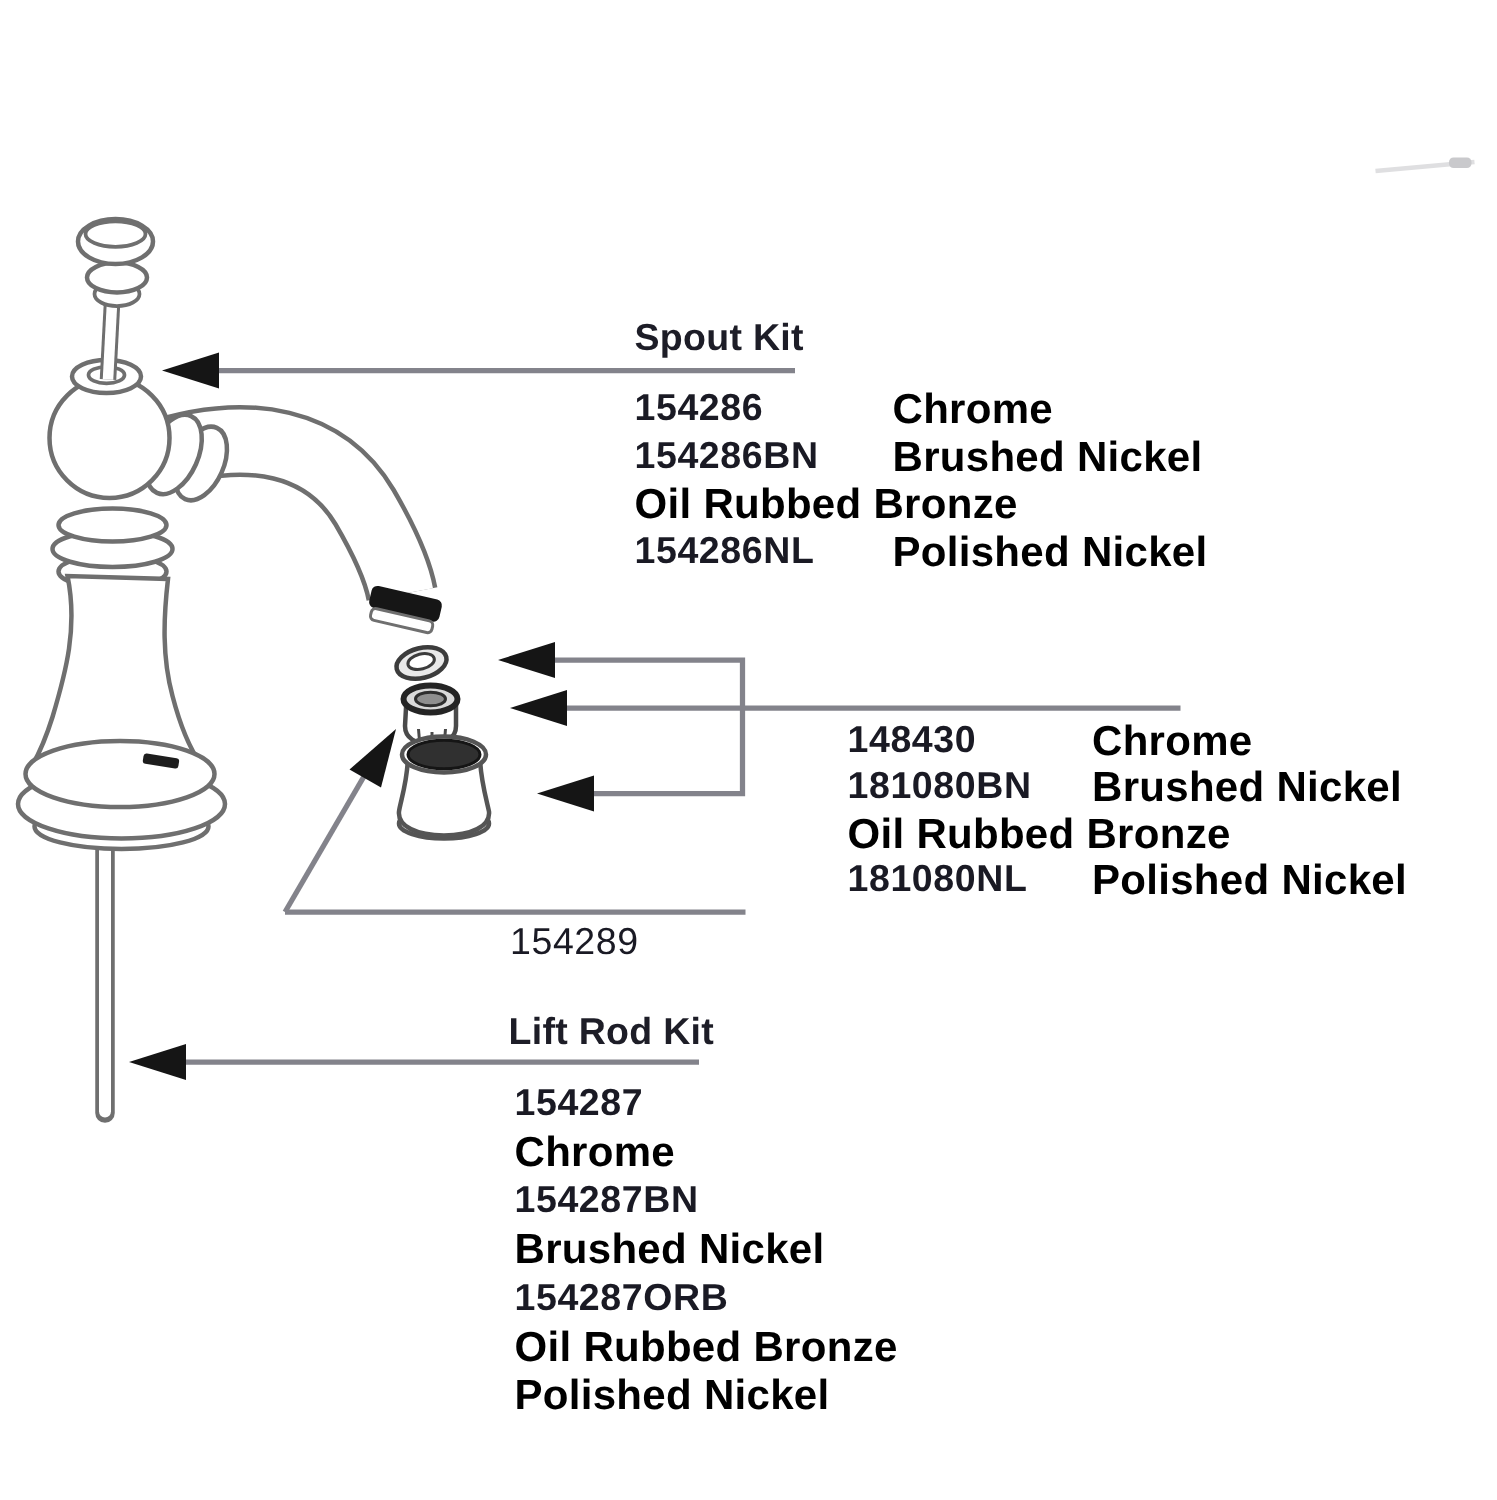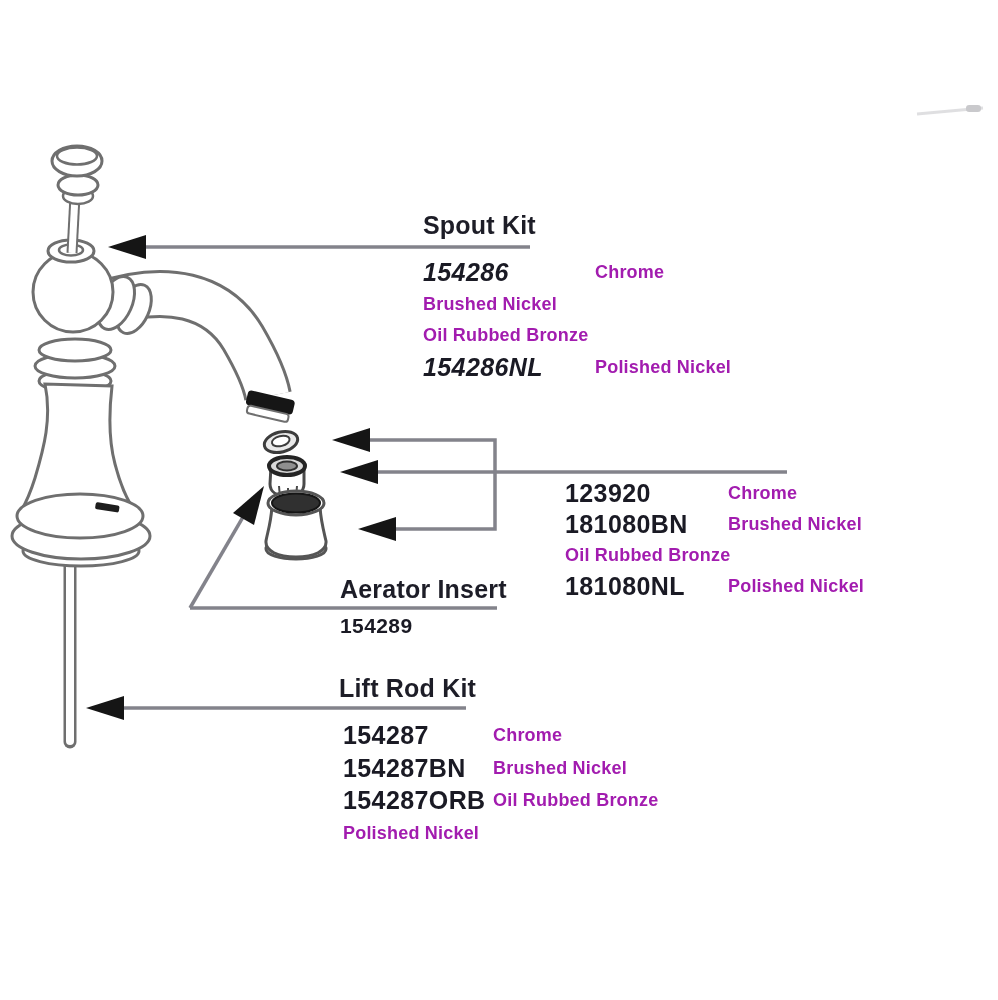--- a/index.html
+++ b/index.html
@@ -16,31 +16,31 @@
     position:absolute;z-index:2;
     font-size:25px;font-weight:bold;color:#1d1d27;
     white-space:nowrap;letter-spacing:0.2px;
   }
   .plist{position:absolute;z-index:2;}
   .prow{display:flex;white-space:nowrap;}
   .prow .num{
     font-size:25px;font-weight:bold;color:#1a1a24;letter-spacing:0.4px;
   }
   .prow .fin{
-    font-size:18px;font-weight:bold;color:#a21caf;letter-spacing:0.2px;
+    font-size:28px;font-weight:bold;color:#000000;letter-spacing:0.2px;
   }
   .plist.spout .prow{line-height:31.5px;}
-  .plist.spout .num{width:172px;font-style:italic;}
+  .plist.spout .num{width:172px;}
   .plist.aerator .prow{line-height:31px;}
   .plist.aerator .num{width:163px;}
-  .plist.lift .prow{line-height:32.5px;}
+  .plist.lift .prow{line-height:32.5px;flex-direction:column;}
   .plist.lift .num{width:150px;}
   .single-num{
     position:absolute;z-index:2;
-    font-size:21px;font-weight:bold;color:#1a1a24;letter-spacing:0.4px;
+    font-size:25px;font-weight:normal;color:#1a1a24;letter-spacing:0.4px;
     white-space:nowrap;
   }
 </style>
 </head>
 <body>
 
 <div class="canvas">
 
   <svg class="art" width="998" height="1000" viewBox="0 0 998 1000">
 
@@ -155,50 +155,50 @@
     </g>
   </svg>
 
   <div class="heading" style="left:423px;top:211px">Spout Kit</div>
   <div class="plist spout" style="left:423px;top:257px">
     <div class="prow">
       <span class="num">154286</span>
       <span class="fin">Chrome</span>
     </div>
     <div class="prow">
+      <span class="num">154286BN</span>
       <span class="fin">Brushed Nickel</span>
     </div>
     <div class="prow">
       <span class="fin">Oil Rubbed Bronze</span>
     </div>
     <div class="prow">
       <span class="num">154286NL</span>
       <span class="fin">Polished Nickel</span>
     </div>
   </div>
 
   <div class="plist aerator" style="left:565px;top:478px">
     <div class="prow">
-      <span class="num">123920</span>
+      <span class="num">148430</span>
       <span class="fin">Chrome</span>
     </div>
     <div class="prow">
       <span class="num">181080BN</span>
       <span class="fin">Brushed Nickel</span>
     </div>
     <div class="prow">
       <span class="fin">Oil Rubbed Bronze</span>
     </div>
     <div class="prow">
       <span class="num">181080NL</span>
       <span class="fin">Polished Nickel</span>
     </div>
   </div>
 
-  <div class="heading" style="left:340px;top:575px">Aerator Insert</div>
   <div class="single-num" style="left:340px;top:614px">154289</div>
 
   <div class="heading" style="left:339px;top:674px">Lift Rod Kit</div>
   <div class="plist lift" style="left:343px;top:719px">
     <div class="prow">
       <span class="num">154287</span>
       <span class="fin">Chrome</span>
     </div>
     <div class="prow">
       <span class="num">154287BN</span>

